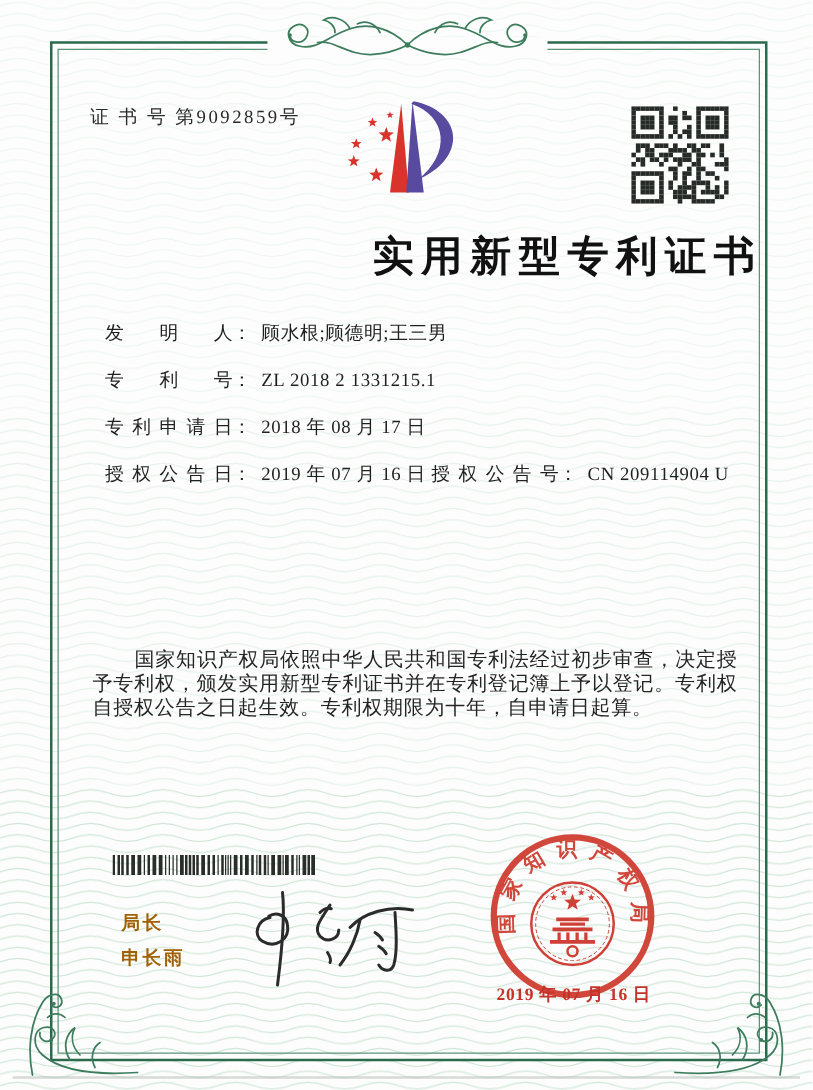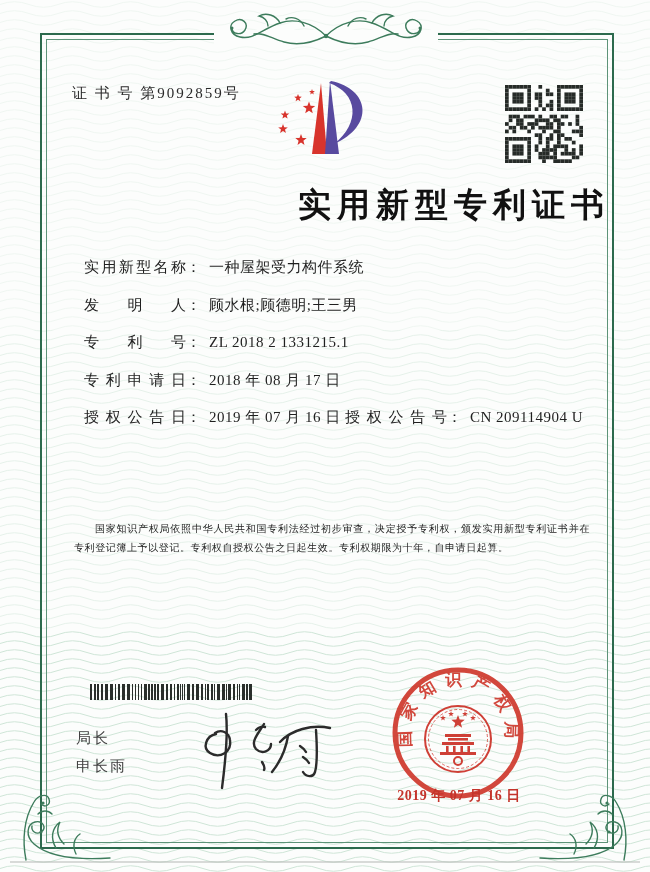--- a/index.html
+++ b/index.html
@@ -31,26 +31,26 @@
 
   .fields{position:absolute;left:84px;top:256px;width:500px;font-size:15px;}
   .frow{margin-bottom:15px;line-height:22.5px;white-space:nowrap;position:relative;}
   .flabel{display:inline-block;width:102px;text-align:justify;text-align-last:justify;
     text-justify:inter-character;vertical-align:top;}
   .fcolon{display:inline-block;vertical-align:top;}
   .fvalue{display:inline-block;margin-left:8px;letter-spacing:0.5px;vertical-align:top;}
   .grant-2{position:absolute;left:261px;top:0;white-space:nowrap;}
 
   .body-text{position:absolute;left:74px;top:520px;width:516px;}
-  .body-text p{margin:0 0 2px 0;font-size:10px;line-height:18.8px;
+  .body-text p{margin:0 0 2px 0;font-size:16px;line-height:18.8px;
     letter-spacing:0.6px;text-indent:2.1em;color:#242424;text-align:justify;}
 
   .barcode{position:absolute;left:90px;top:684px;width:164px;height:16px;}
 
-  .signer{position:absolute;left:76px;top:729px;font-size:15px;color:#404040;}
+  .signer{position:absolute;left:97px;top:729px;font-size:15px;color:#a16207;font-weight:bold;}
   .signer div{margin-bottom:9px;letter-spacing:2px;}
   .signature{position:absolute;left:188px;top:702px;width:160px;height:95px;}
 
   .seal{position:absolute;left:388px;top:663px;width:140px;height:140px;z-index:4;}
   .seal-date{position:absolute;left:392px;top:787px;width:134px;text-align:center;
     font-size:14px;color:#c4342b;font-weight:700;letter-spacing:0.5px;z-index:5;}
 
   .footer{position:absolute;left:40px;top:827px;width:570px;text-align:center;
     font-size:13px;color:#333;letter-spacing:1px;}
 
@@ -365,23 +365,20 @@
         <rect x="52.00" y="74.29" width="3.71" height="3.71" fill="#262b28"></rect>
         <rect x="55.71" y="74.29" width="3.71" height="3.71" fill="#262b28"></rect>
         <rect x="59.43" y="74.29" width="3.71" height="3.71" fill="#262b28"></rect>
         <rect x="63.14" y="74.29" width="3.71" height="3.71" fill="#262b28"></rect>
       </svg>
 
     <div class="title">实用新型专利证书</div>
 
     <div class="fields">
       <div class="frow">
-        <span class="flabel">实用新型名称</span><span class="fcolon">：</span><span class="fvalue">一种屋架受力构件系统</span>
-      </div>
-      <div class="frow">
         <span class="flabel">发明人</span><span class="fcolon">：</span><span class="fvalue">顾水根;顾德明;王三男</span>
       </div>
       <div class="frow">
         <span class="flabel">专利号</span><span class="fcolon">：</span><span class="fvalue">ZL 2018 2 1331215.1</span>
       </div>
       <div class="frow">
         <span class="flabel">专利申请日</span><span class="fcolon">：</span><span class="fvalue">2018 年 08 月 17 日</span>
       </div>
       <div class="frow">
         <span class="flabel">授权公告日</span><span class="fcolon">：</span><span class="fvalue">2019 年 07 月 16 日</span>

